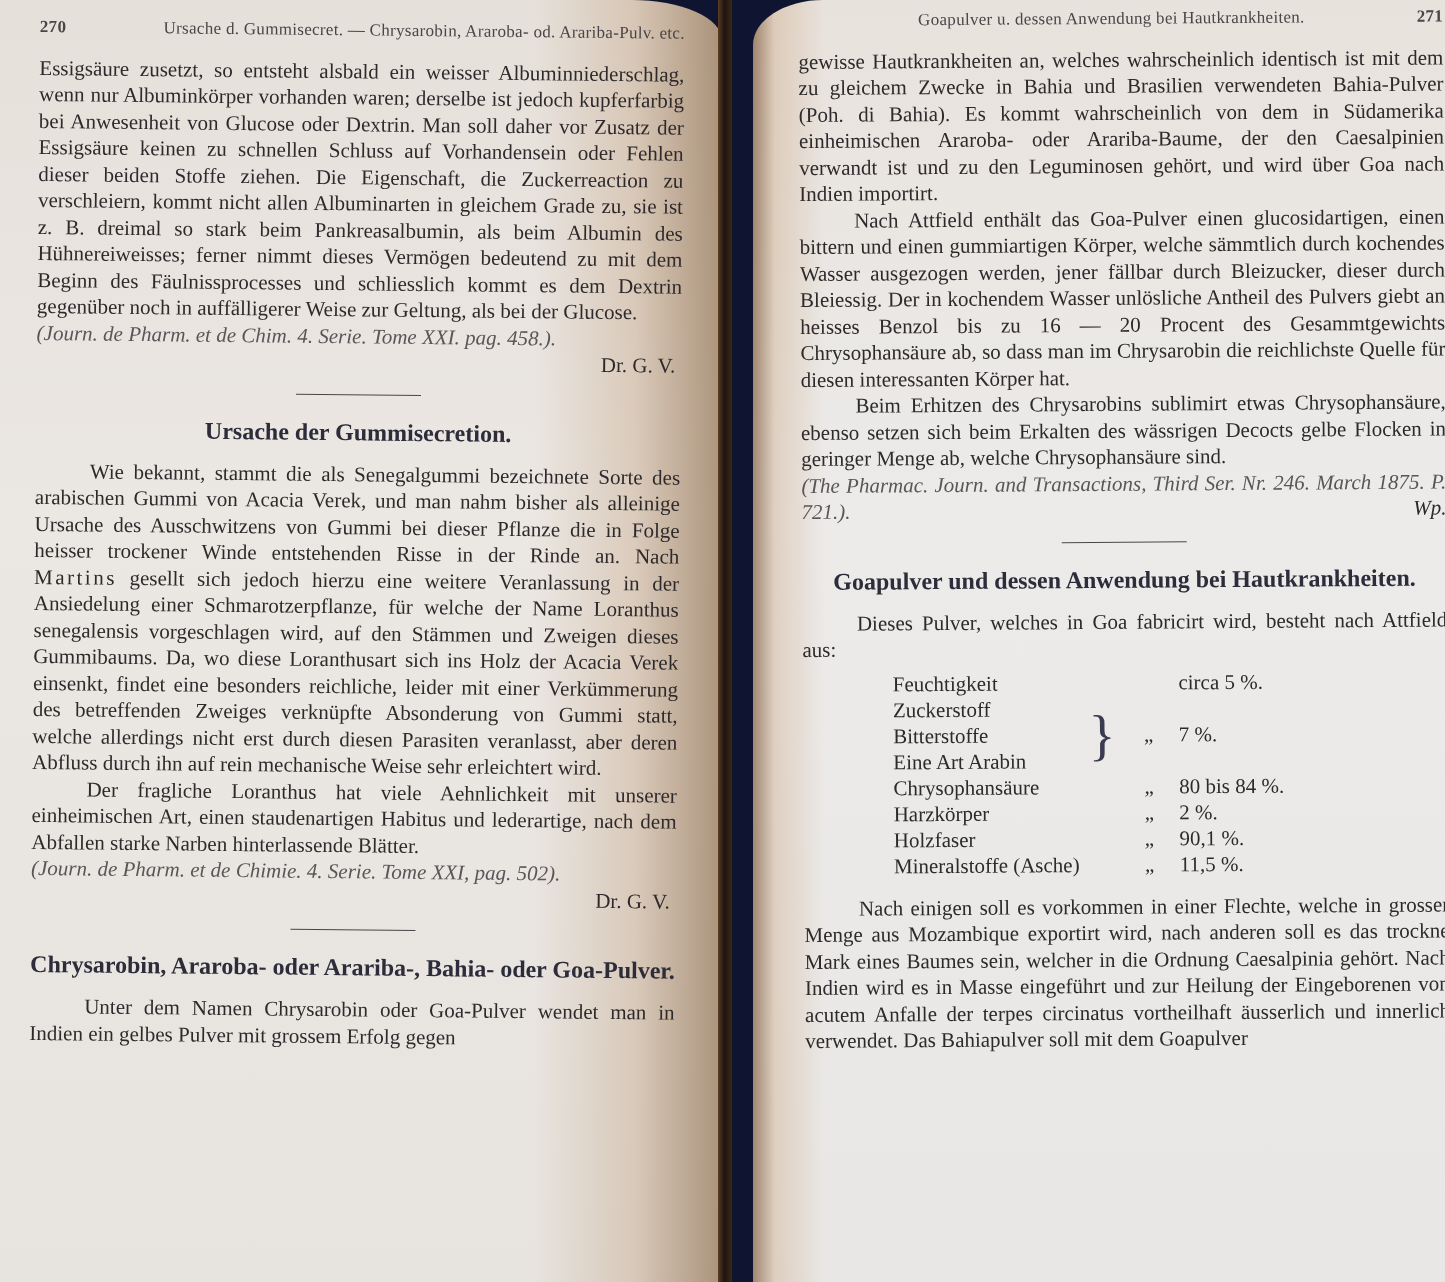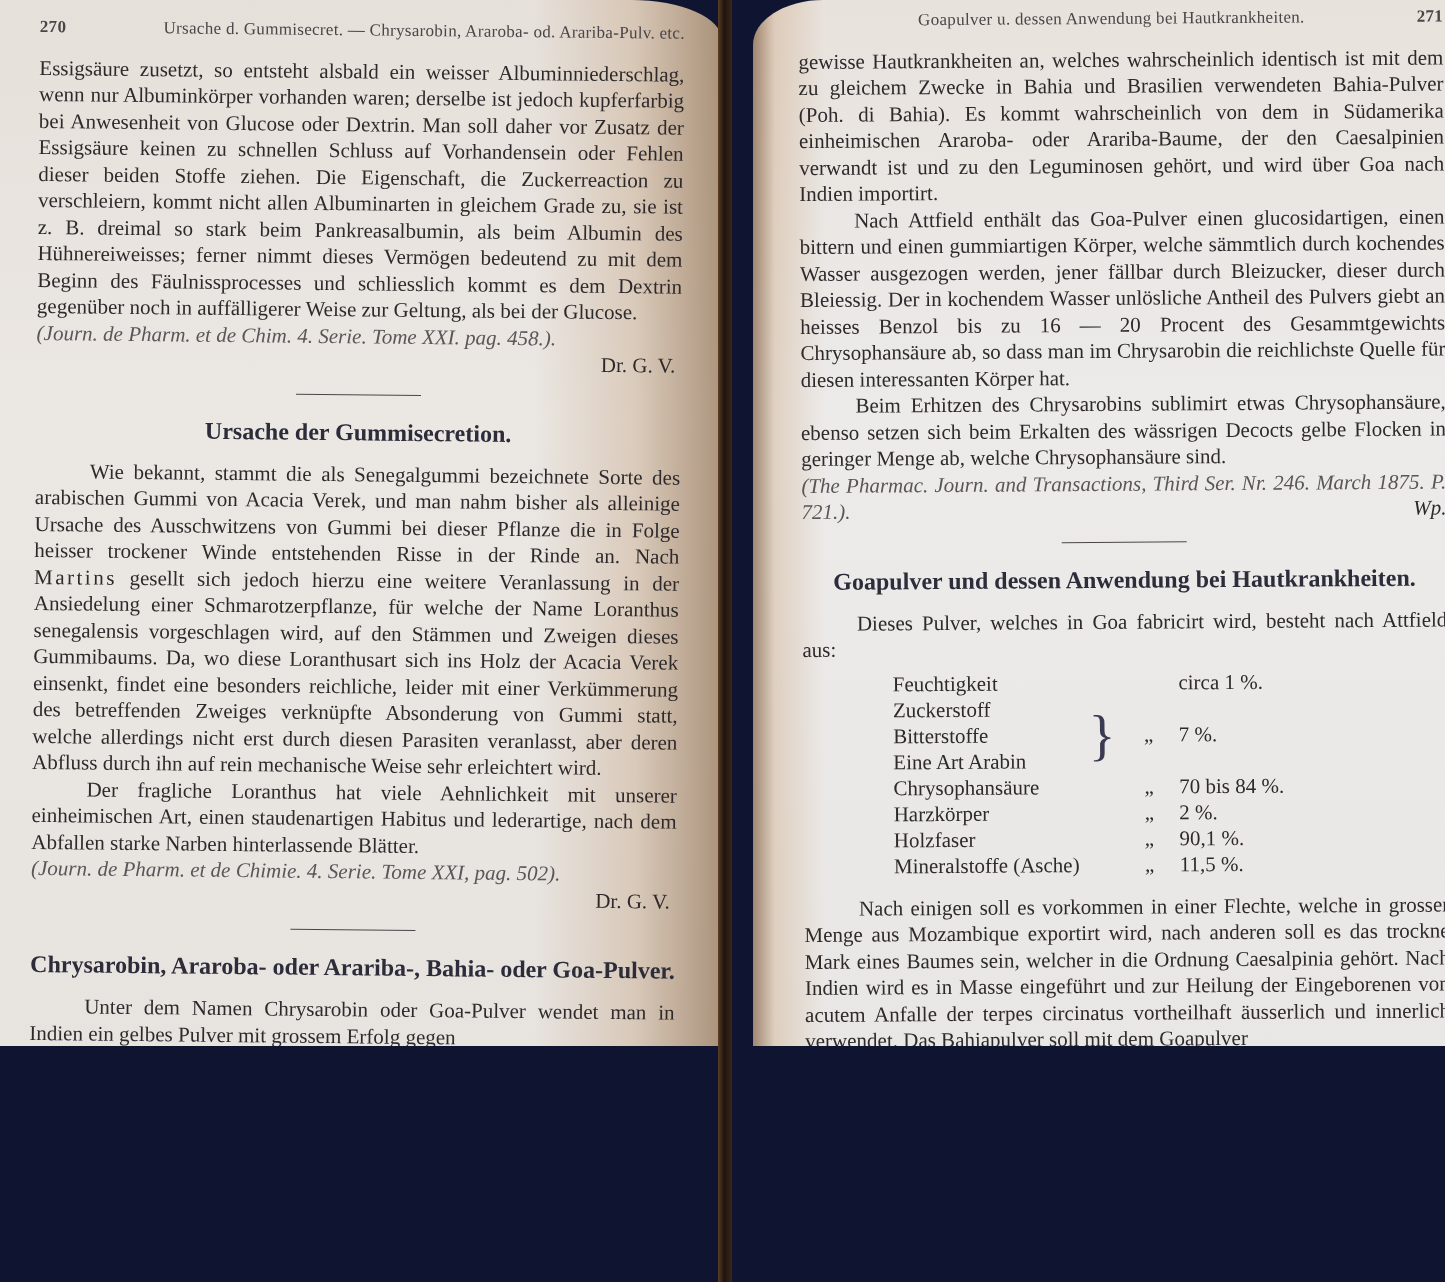--- a/index.html
+++ b/index.html
@@ -4,21 +4,21 @@
 <style>
   html, body { margin:0; padding:0; }
   body {
     width:1445px; height:1282px; overflow:hidden; position:relative;
     background:#0f1530;
     font-family:"Liberation Serif","DejaVu Serif",serif;
     color:#2e2a2c;
   }
   .book { position:absolute; inset:0; }
   .page {
-    position:absolute; top:0; height:1046px; overflow:hidden;
+    position:absolute; top:0; height:1282px; overflow:hidden;
   }
   .page-left {
     left:0; width:722px;
     border-top-right-radius:90px 40px;
     background:
       linear-gradient(90deg, rgba(0,0,0,0) 0%, rgba(0,0,0,0) 74%, rgba(170,120,70,0.25) 88%, rgba(120,80,40,0.55) 100%),
       linear-gradient(180deg, #e6e0da 0%, #ebe7e3 40%, #e7e3df 100%);
   }
   .page-right {
     left:753px; width:717px;
@@ -102,21 +102,21 @@
 
       <h2>Goapulver und dessen Anwendung bei Hautkrankheiten.</h2>
       <p class="ind">Dieses Pulver, welches in Goa fabricirt wird, besteht nach Attfield aus:</p>
 
       <table class="comp">
         <tbody>
             <tr>
           <td>Feuchtigkeit</td>
           <td class="brace"></td>
           <td class="ditto"></td>
-          <td>circa 1 %.</td>
+          <td>circa 5 %.</td>
         </tr>
         <tr>
           <td>Zuckerstoff</td>
           <td class="brace">
                 <span class="brace-glyph">}</span>
               </td>
           <td class="ditto"></td>
           <td></td>
         </tr>
         <tr>
@@ -128,21 +128,21 @@
         <tr>
           <td>Eine Art Arabin</td>
           <td class="brace"></td>
           <td class="ditto"></td>
           <td></td>
         </tr>
         <tr>
           <td>Chrysophansäure</td>
           <td class="brace"></td>
           <td class="ditto">„</td>
-          <td>70 bis 84 %.</td>
+          <td>80 bis 84 %.</td>
         </tr>
         <tr>
           <td>Harzkörper</td>
           <td class="brace"></td>
           <td class="ditto">„</td>
           <td>2 %.</td>
         </tr>
         <tr>
           <td>Holzfaser</td>
           <td class="brace"></td>

